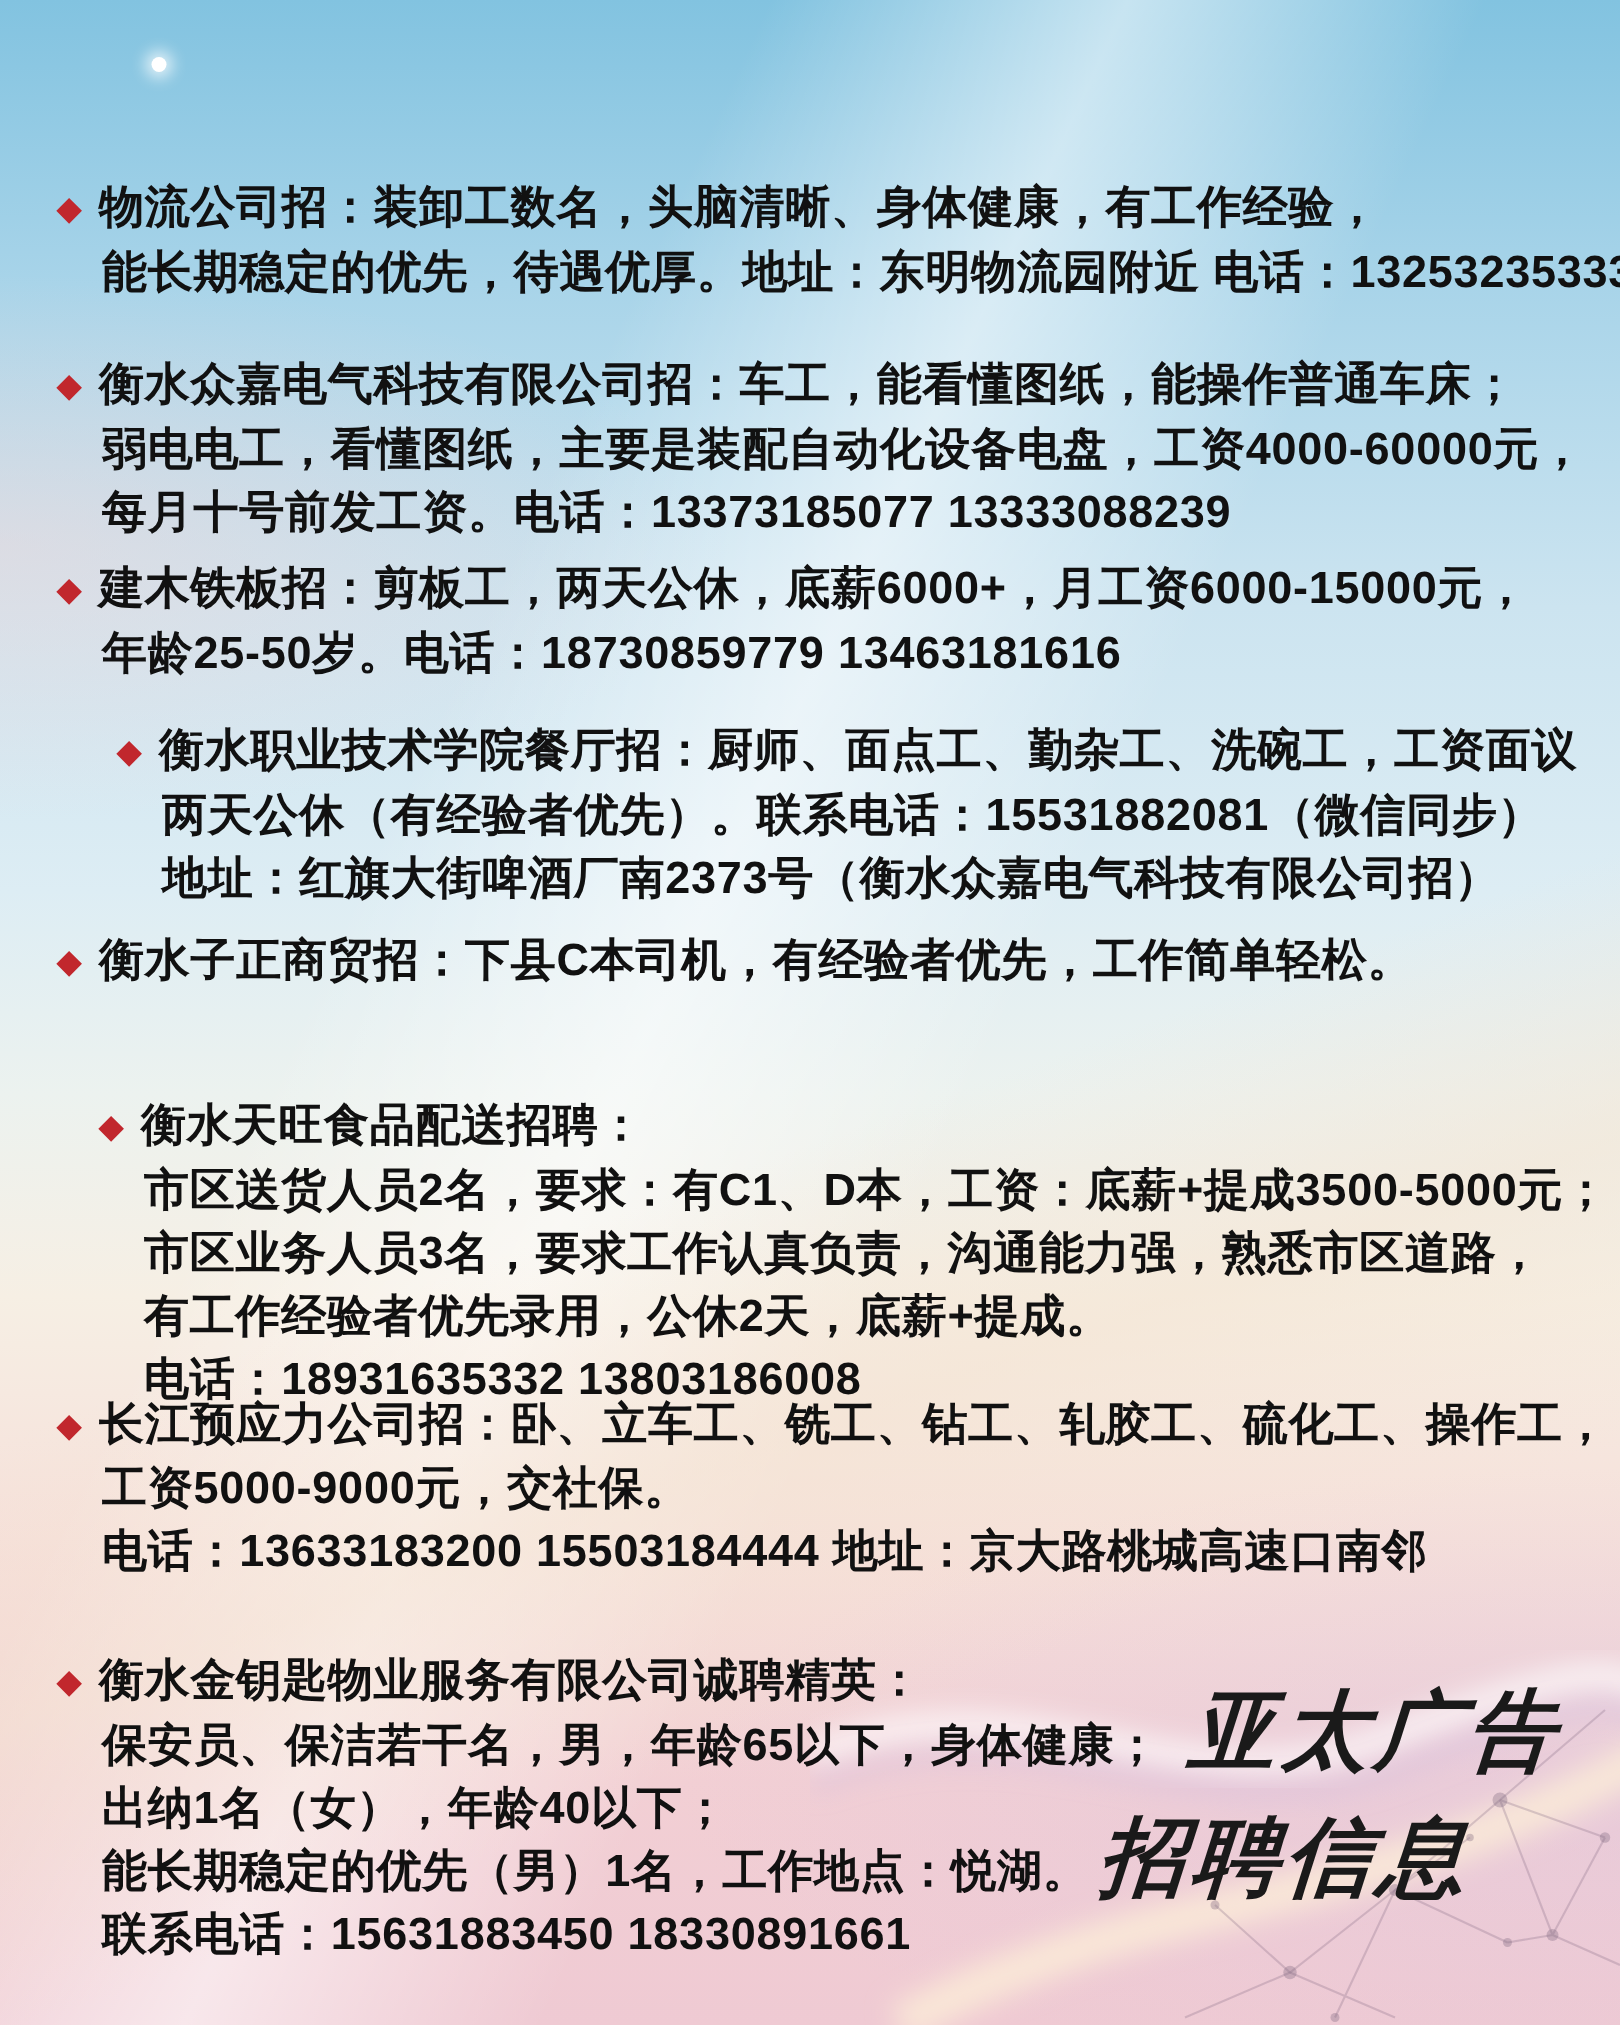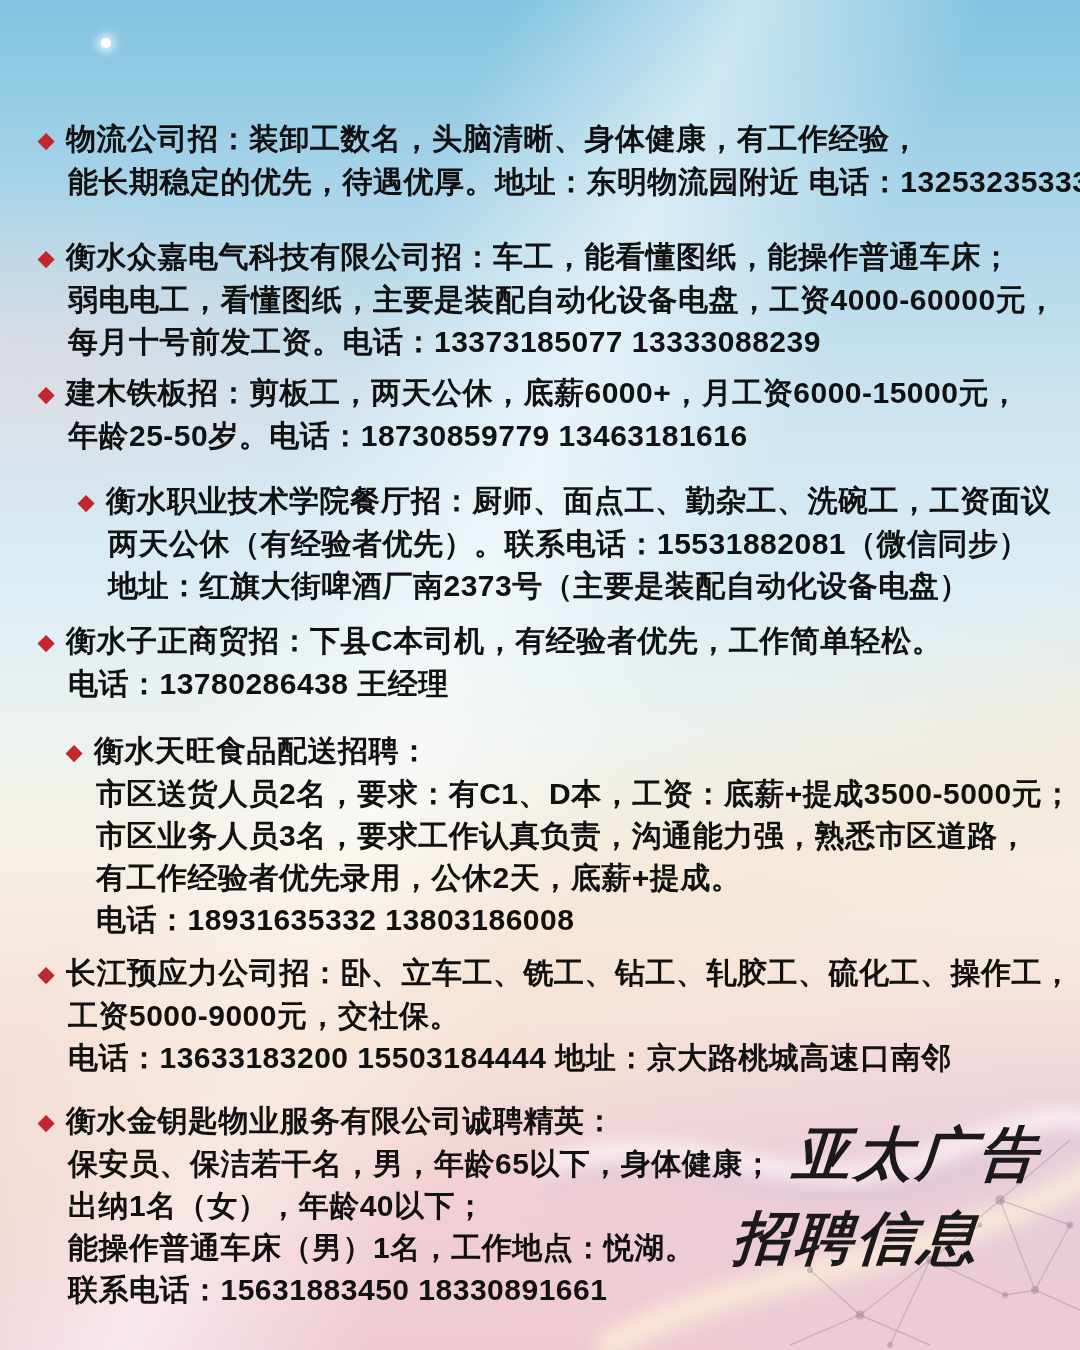--- a/index.html
+++ b/index.html
@@ -97,43 +97,42 @@
         <div class="line"><span>弱电电工，看懂图纸，主要是装配自动化设备电盘，工资4000-60000元，</span></div>
         <div class="line"><span>每月十号前发工资。电话：13373185077  13333088239</span></div>
       </div>
       <div class="listing" style="top: 372px;">
         <div class="line first"><span class="bullet" style="color: rgb(193, 39, 45);">◆</span><span>建木铁板招：剪板工，两天公休，底薪6000+，月工资6000-15000元，</span></div>
         <div class="line"><span>年龄25-50岁。电话：18730859779  13463181616</span></div>
       </div>
       <div class="listing" style="top: 480px; margin-left: 40px;">
         <div class="line first"><span class="bullet" style="color: rgb(193, 39, 45);">◆</span><span>衡水职业技术学院餐厅招：厨师、面点工、勤杂工、洗碗工，工资面议</span></div>
         <div class="line"><span>两天公休（有经验者优先）。联系电话：15531882081（微信同步）</span></div>
-        <div class="line"><span>地址：红旗大街啤酒厂南2373号（主要是装配自动化设备电盘）</span></div>
+        <div class="line"><span>地址：红旗大街啤酒厂南2373号（衡水众嘉电气科技有限公司招）</span></div>
       </div>
       <div class="listing" style="top: 620px;">
         <div class="line first"><span class="bullet" style="color: rgb(193, 39, 45);">◆</span><span>衡水子正商贸招：下县C本司机，有经验者优先，工作简单轻松。</span></div>
-        <div class="line"><span>电话：13780286438 王经理</span></div>
       </div>
       <div class="listing" style="top: 730px; margin-left: 28px;">
         <div class="line first"><span class="bullet" style="color: rgb(193, 39, 45);">◆</span><span>衡水天旺食品配送招聘：</span></div>
         <div class="line"><span>市区送货人员2名，要求：有C1、D本，工资：底薪+提成3500-5000元；</span></div>
         <div class="line"><span>市区业务人员3名，要求工作认真负责，沟通能力强，熟悉市区道路，</span></div>
         <div class="line"><span>有工作经验者优先录用，公休2天，底薪+提成。</span></div>
         <div class="line"><span>电话：18931635332  13803186008</span></div>
       </div>
-      <div class="listing" style="top: 952px;">
+      <div class="listing" style="top: 929px;">
         <div class="line first"><span class="bullet" style="color: rgb(193, 39, 45);">◆</span><span>长江预应力公司招：卧、立车工、铣工、钻工、轧胶工、硫化工、操作工，</span></div>
         <div class="line"><span>工资5000-9000元，交社保。</span></div>
         <div class="line"><span>电话：13633183200  15503184444  地址：京大路桃城高速口南邻</span></div>
       </div>
       <div class="listing" style="top: 1084px; margin-top: 16px;">
         <div class="line first"><span class="bullet" style="color: rgb(193, 39, 45);">◆</span><span>衡水金钥匙物业服务有限公司诚聘精英：</span></div>
         <div class="line"><span>保安员、保洁若干名，男，年龄65以下，身体健康；</span></div>
         <div class="line"><span>出纳1名（女），年龄40以下；</span></div>
-        <div class="line"><span>能操作普通车床（男）1名，工作地点：悦湖。</span></div>
+        <div class="line"><span>能长期稳定的优先（男）1名，工作地点：悦湖。</span></div>
         <div class="line"><span>联系电话：15631883450 18330891661</span></div>
       </div>
     </div>
 
   <div class="brand">
     <div class="brand-line1">亚太广告</div>
     <div class="brand-line2">招聘信息</div>
   </div>
 
 </div>

